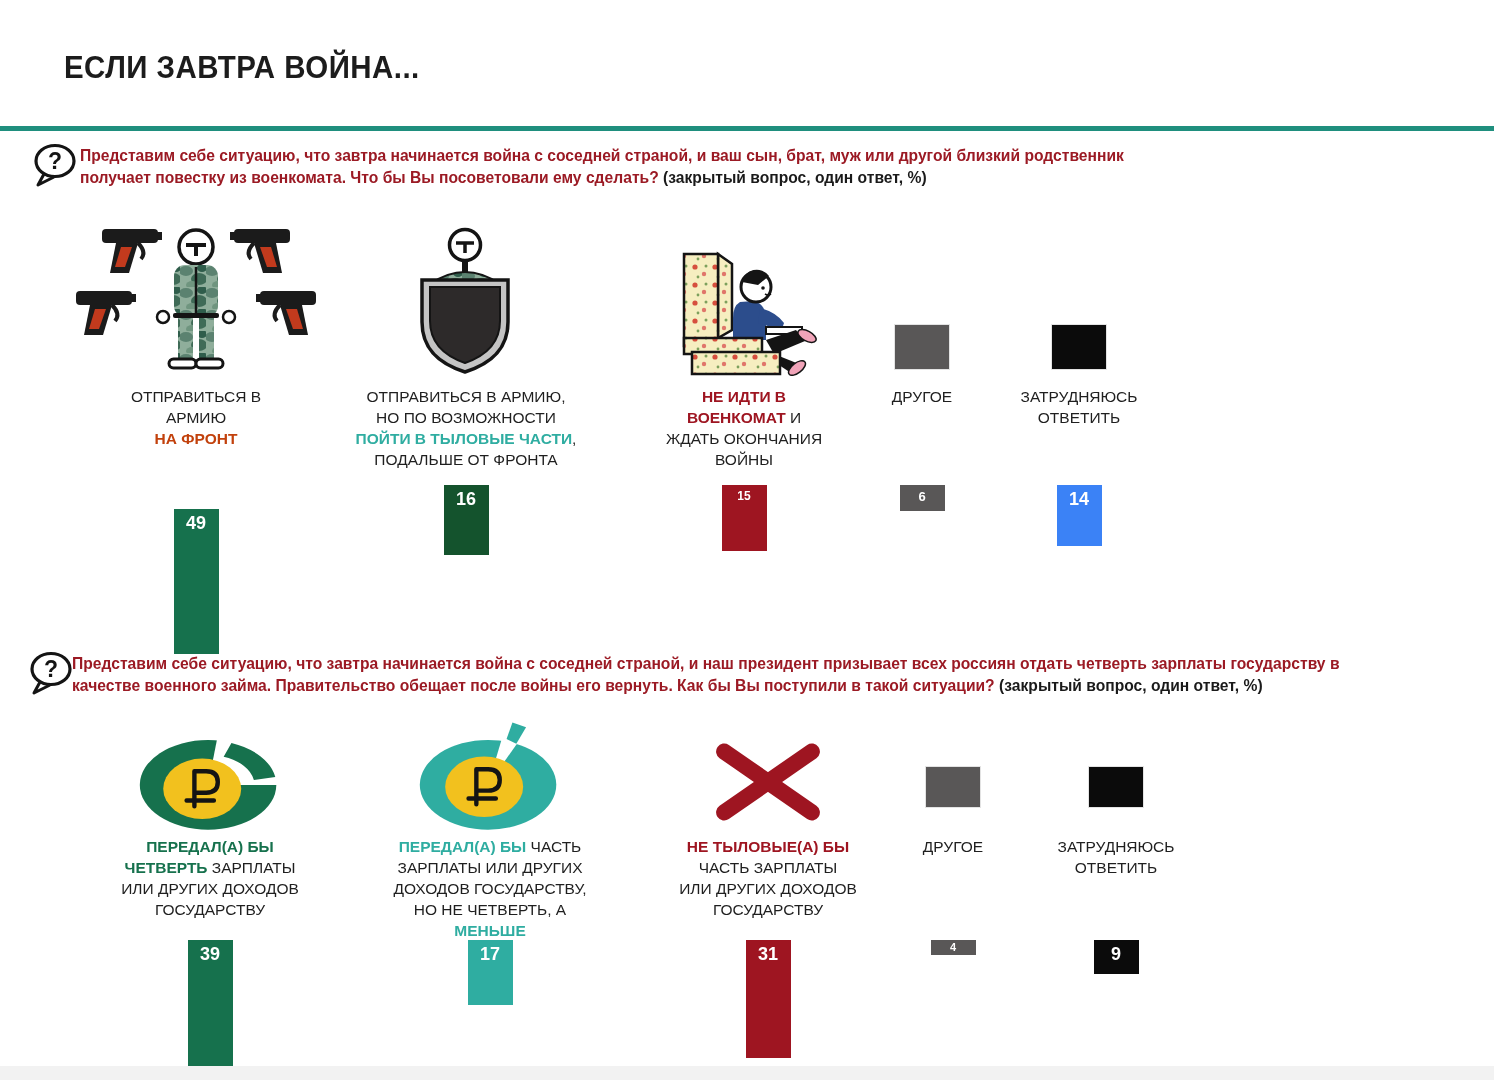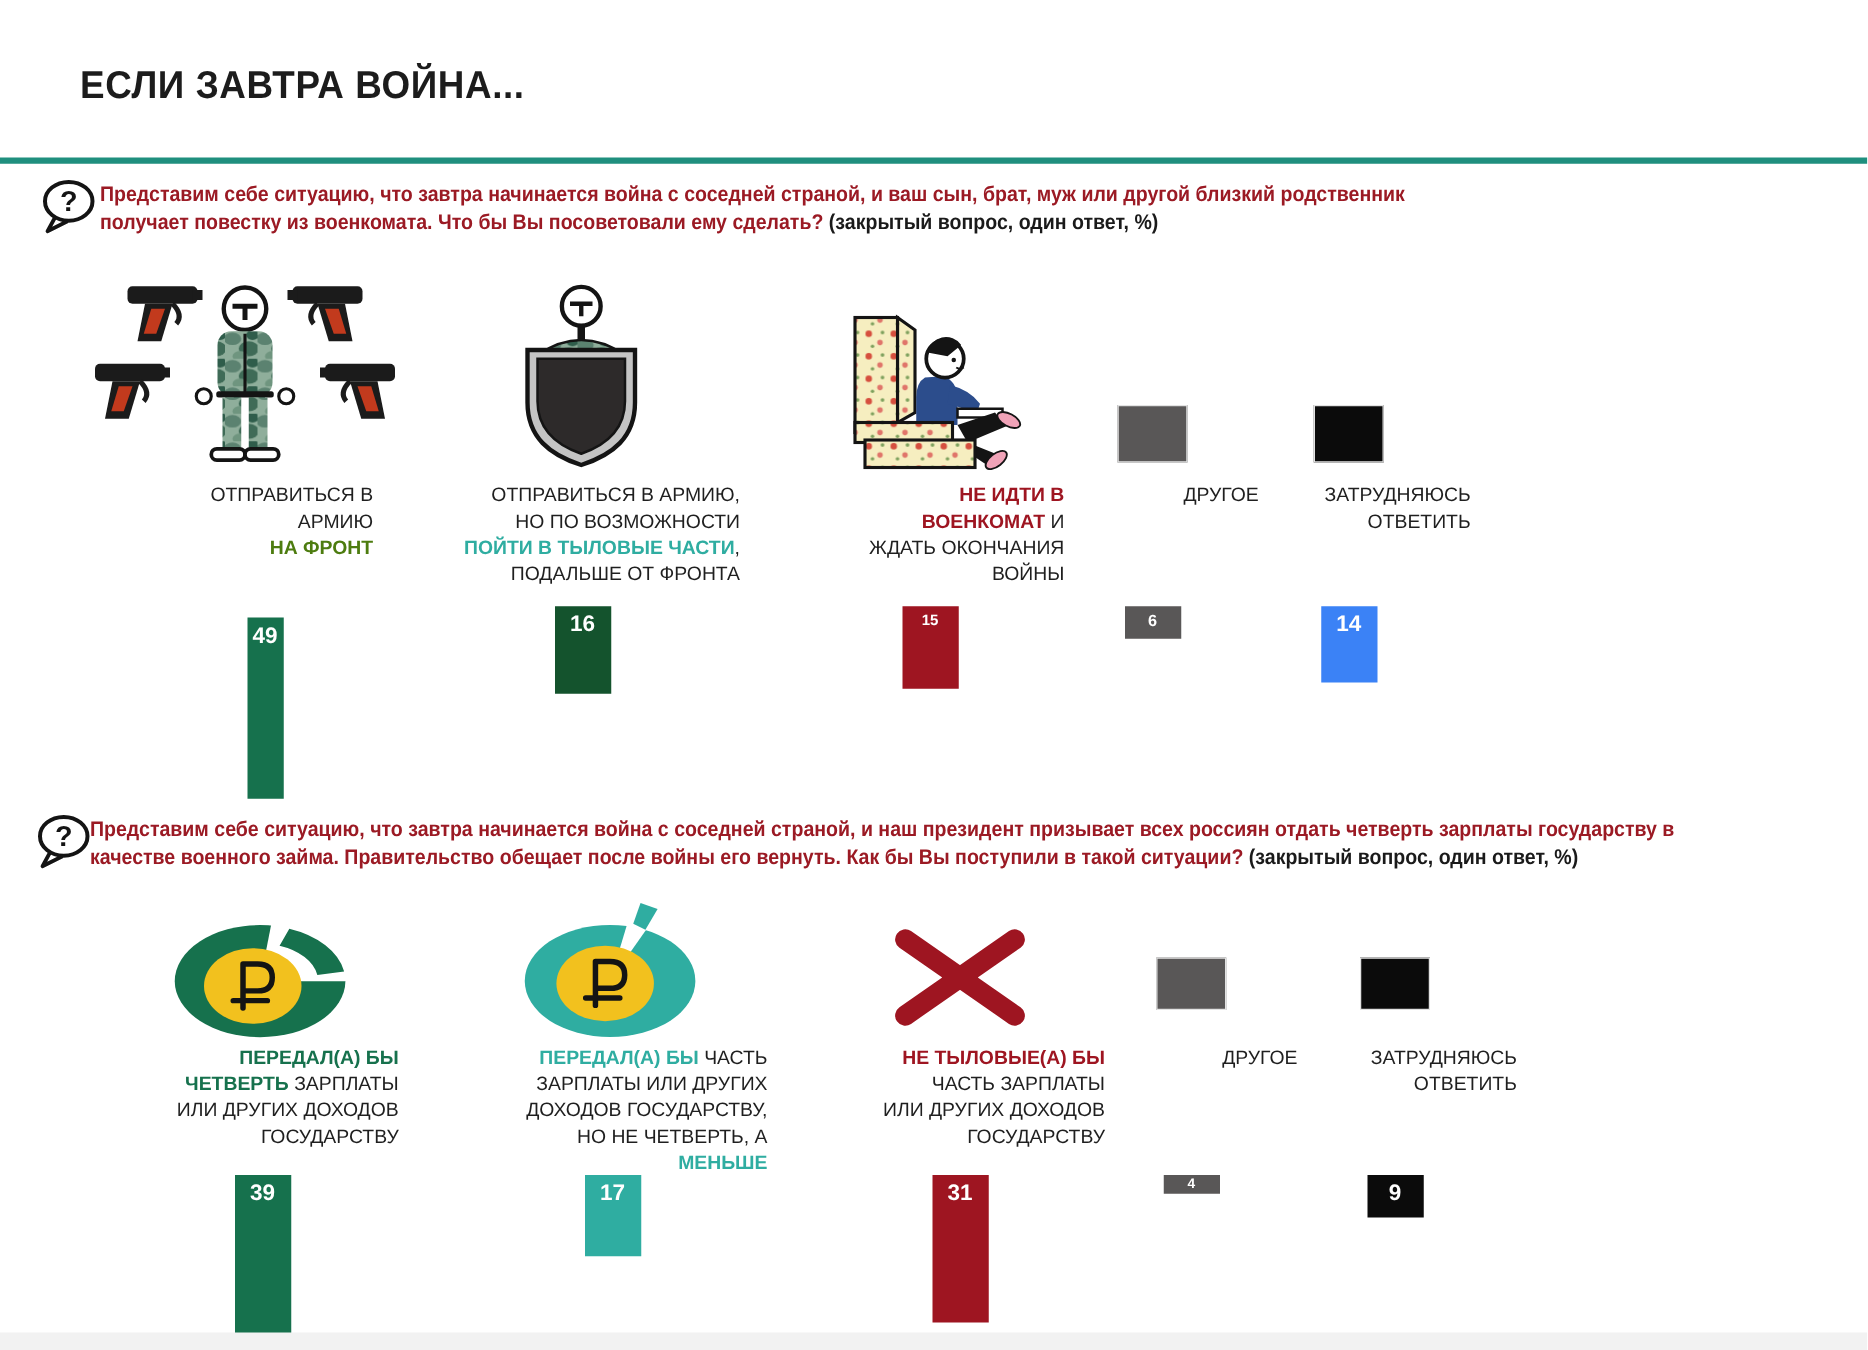--- a/index.html
+++ b/index.html
@@ -10,21 +10,21 @@
               letter-spacing:0.5px;transform:scaleX(0.95);transform-origin:left top;white-space:nowrap;}
   .rule{left:0;top:126px;width:1494px;height:5px;background:#1F8F7E;}
   .logo{left:1314px;top:2px;width:172px;height:176px;background:#fff;text-align:center;}
   .logo-text{font-size:29px;font-weight:bold;color:#2A9C8C;letter-spacing:4px;margin-top:-2px;}
   .question{color:#9B1A24;font-weight:bold;font-size:17px;line-height:22px;
             transform:scaleX(0.92);transform-origin:left top;}
   .question .qtail{color:#1a1a1a;}
   .q1{left:80px;top:145px;width:1150px;}
   .q2{left:72px;top:653px;width:1420px;}
   .bubble{width:48px;height:46px;}
-  .col-label{font-size:15.5px;line-height:21px;color:#1f1f1f;text-align:right;}
+  .col-label{font-size:15.5px;line-height:21px;color:#1f1f1f;text-align:center;}
   .bar{box-sizing:border-box;text-align:center;}
   .bar-num{color:#fff;font-weight:bold;display:block;}
   .square{box-sizing:border-box;border:1px solid #e3e3e3;}
   .bottom-strip{left:0;top:1066px;width:1494px;height:14px;background:#f2f2f2;}
   svg{display:block;}
 </style>
 </head>
 <body>
 
 <svg width="0" height="0" style="position:absolute" aria-hidden="true">
@@ -83,22 +83,22 @@
       <path d="M120 46 V94" stroke="#141414" stroke-width="2.5"></path>
       <circle cx="87" cy="96" r="6" fill="#fff" stroke="#141414" stroke-width="2.5"></circle>
       <circle cx="153" cy="96" r="6" fill="#fff" stroke="#141414" stroke-width="2.5"></circle>
       <rect x="97" y="92" width="46" height="5" rx="2" fill="#141414"></rect>
       <rect x="102" y="97" width="15" height="42" fill="url(#camo)"></rect>
       <rect x="123" y="97" width="15" height="42" fill="url(#camo)"></rect>
       <rect x="93" y="138" width="27" height="9" rx="4.5" fill="#fff" stroke="#141414" stroke-width="3"></rect>
       <rect x="120" y="138" width="27" height="9" rx="4.5" fill="#fff" stroke="#141414" stroke-width="3"></rect>
     </svg>
       </div>
-      <div class="col-label abs" style="left: 93.5px; top: 386px; width: 205px; position: absolute;"><span style="color: rgb(31, 31, 31);">ОТПРАВИТЬСЯ В</span><br><span style="color: rgb(31, 31, 31);">АРМИЮ</span><br><span style="color: #4d7c0f; font-weight: bold;">НА ФРОНТ</span></div>
-      <div class="bar" style="left: 173.5px; top: 494px; width: 29px; height: 145px; background: rgb(22, 113, 77); position: absolute; margin-left: 24px;">
+      <div class="col-label abs" style="left: 93.5px; top: 386px; width: 205px; position: absolute;"><span style="color: rgb(31, 31, 31);">ОТПРАВИТЬСЯ В</span><br><span style="color: rgb(31, 31, 31);">АРМИЮ</span><br><span style="color: #c2410c; font-weight: bold;">НА ФРОНТ</span></div>
+      <div class="bar" style="left: 173.5px; top: 509px; width: 45px; height: 145px; background: rgb(22, 113, 77); position: absolute;">
         <span class="bar-num" style="font-size: 18px; padding-top: 4px;">49</span>
       </div>
       <div style="left: 410px; top: 226px; width: 110px; height: 150px; position: absolute;">
         <svg viewBox="0 0 110 150" width="100%" height="100%">
       <rect x="52" y="30" width="6" height="20" fill="#141414"></rect>
       <circle cx="55" cy="19" r="15.5" fill="#fff" stroke="#141414" stroke-width="3.5"></circle>
       <path d="M46 17 H64 M55 17 V27" stroke="#141414" stroke-width="3.5" fill="none"></path>
       <path d="M20 58 Q55 34 90 58 L90 64 H20 Z" fill="url(#camo)" stroke="#141414" stroke-width="2"></path>
       <path d="M12 54 H98 V96 C98 124 80 138 55 146 C30 138 12 124 12 96 Z" fill="#c4c4c4" stroke="#141414" stroke-width="3.5"></path>
       <path d="M20 61 H90 V95 C90 118 75 130 55 137 C35 130 20 118 20 95 Z" fill="#2d2a2a" stroke="#141414" stroke-width="2"></path>

